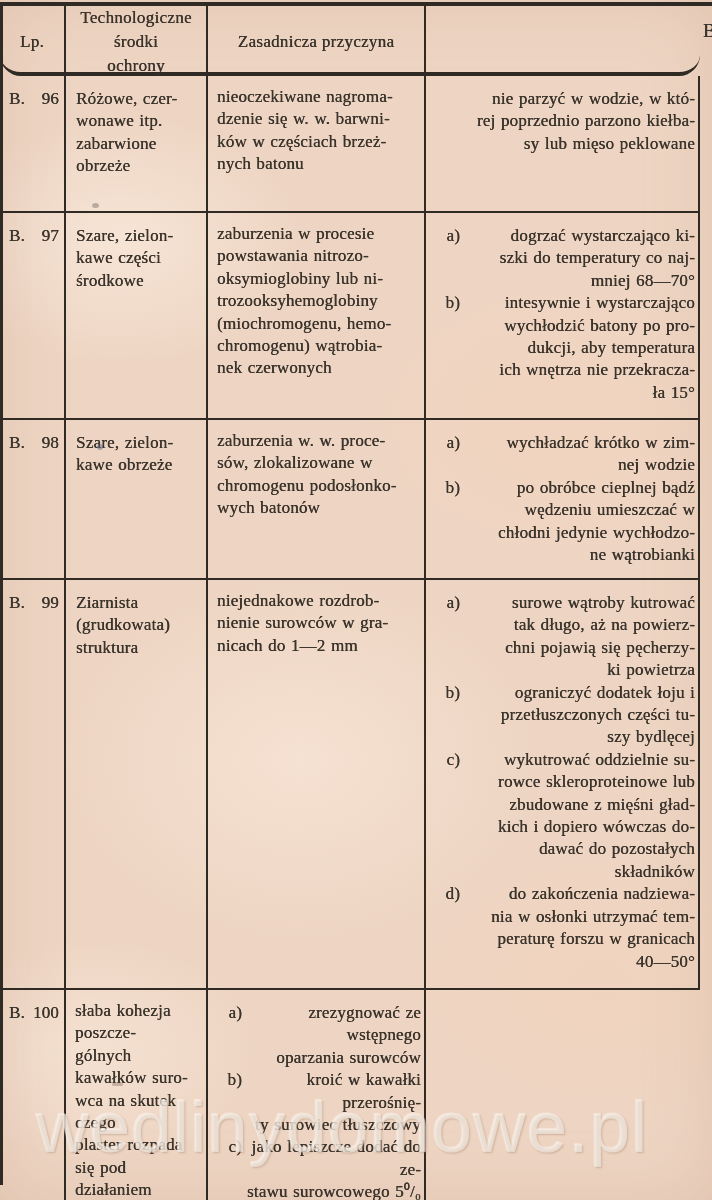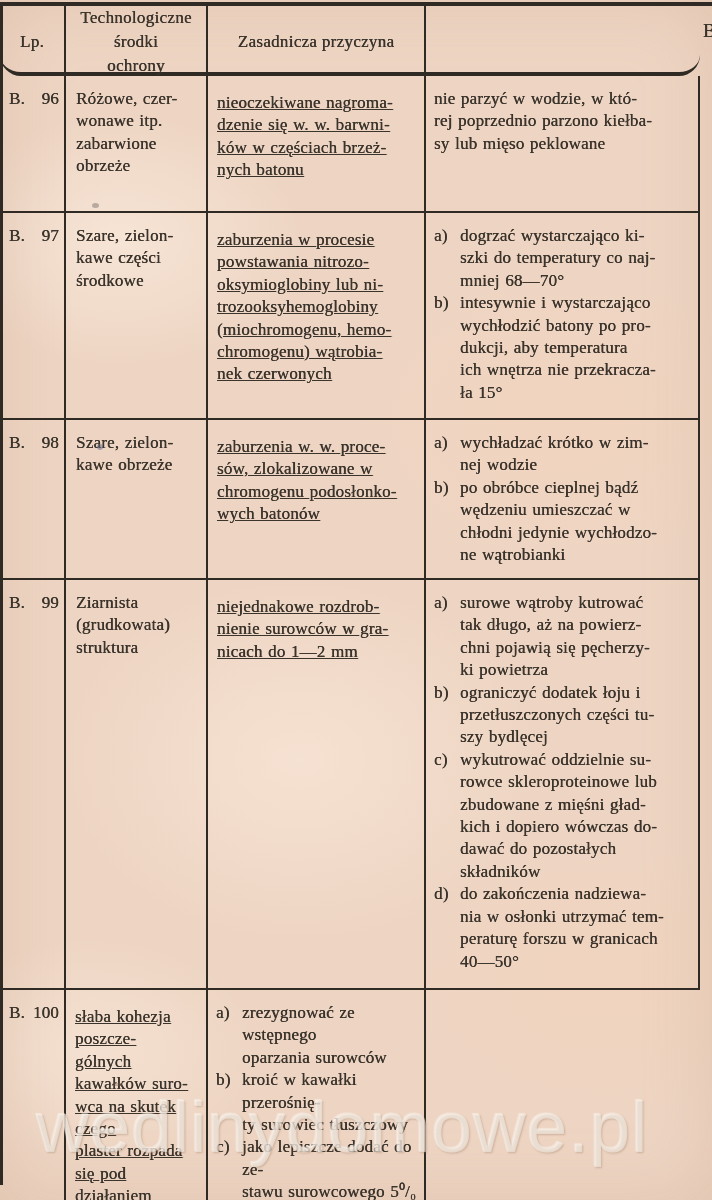--- a/index.html
+++ b/index.html
@@ -38,23 +38,23 @@
   #rows .trow:nth-child(4){ min-height:410px; }
   #rows .trow:nth-child(5){ min-height:183px; }
   .cell {
     border-right:2px solid #2f2a24; box-sizing:border-box;
     font-size:17px; line-height:22.4px; letter-spacing:0.2px; word-spacing:1px;
     text-shadow:0.3px 0 0 currentColor;
   }
   .c-lp   { padding:12px 0 0 9px; }
   .lp-wrap{ display:flex; justify-content:space-between; width:50px; }
   .c-dev  { padding:12px 0 0 10px; white-space:pre-line; }
-  .c-cause{ padding:16px 5px 0 9px;  white-space:pre-line;text-decoration:underline; }
+  .c-cause{ padding:10px 5px 0 9px;  white-space:pre-line; }
   .c-rem  { padding:12px 3px 0 8px; }
-  .remedy { display:flex; }
+  .remedy { display:flex;text-align:right; }
   .marker { flex:0 0 26px; width:26px; }
   .rtext  { flex:1; white-space:pre-line; }
   .edge-letter { position:absolute; left:703px; top:20px; font-size:19px; text-shadow:0.3px 0 0 currentColor; }
   .watermark {
     position:absolute; left:36px; top:1085px; z-index:5; pointer-events:none;
     font-family:"Liberation Sans", sans-serif; font-weight:normal;
     font-size:73px; letter-spacing:1px; white-space:nowrap;
     color:rgba(252,246,239,0.55);
     text-shadow:1px 1px 2px rgba(150,115,90,0.35), -1px -1px 1px rgba(255,252,248,0.5);
   }

